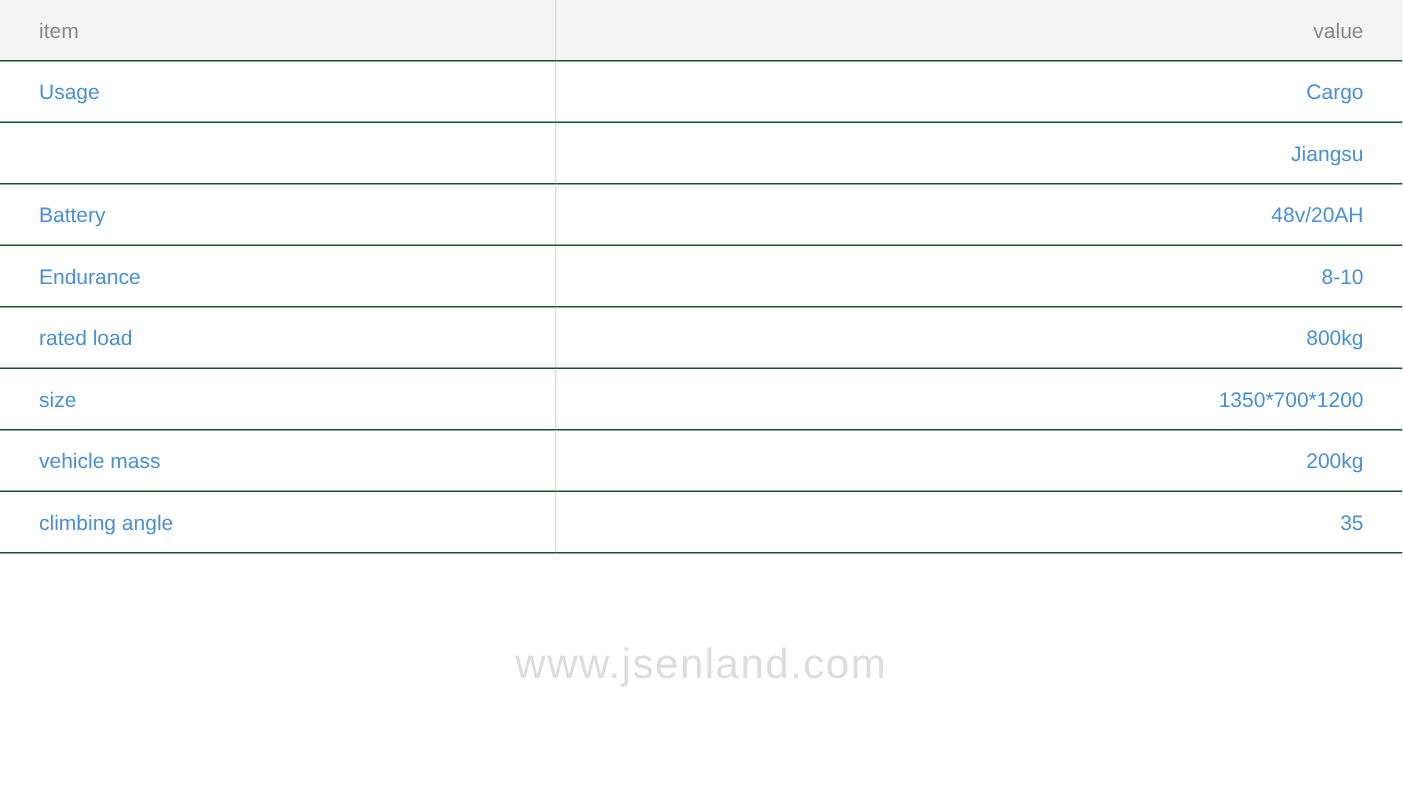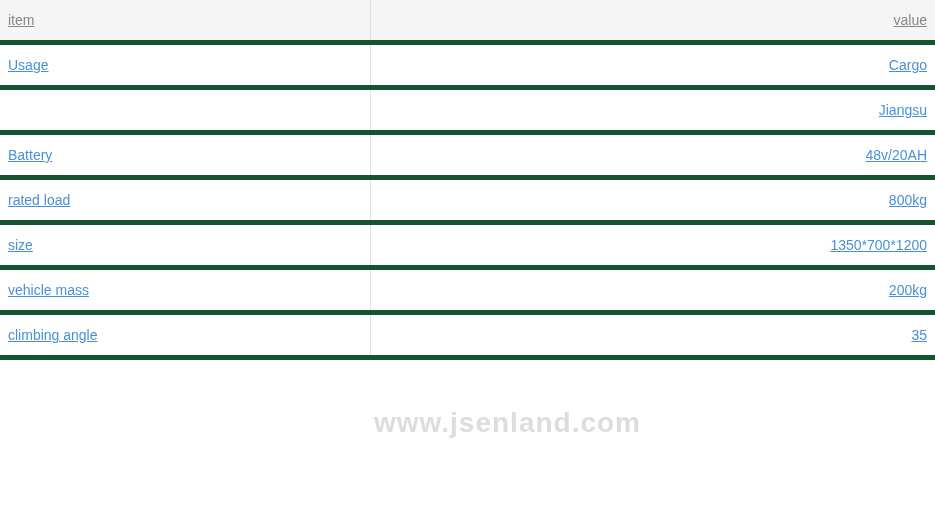--- a/index.html
+++ b/index.html
@@ -25,55 +25,53 @@
 
     .table-container tr {
       border-bottom: 1px solid #ddd;
     }
 
     .table-container tr:first-child {
       background: #f5f5f5;
     }
 
     .table-container td {
-      padding: 12px 8px;
+      padding: 12px 26px;
       vertical-align: middle;
       color: #4a90d9;
-      border-bottom: 5px solid #14532d;
-      text-decoration: underline;
+      border-bottom: 1px solid #14532d;
     }
 
     .table-container tr:first-child td {
       color: #888;
       font-weight: normal;
     }
 
     .col-item {
       width: 370px;
       border-right: 1px solid #e0e0e0;
     }
 
     .col-value {
       width: auto;
       text-align: right;
     }
 
     .watermark {
       position: absolute;
-      bottom: 84px;
+      bottom: 64px;
       left: 50%;
       transform: translateX(-50%);
       font-size: 28px;
       color: rgba(180, 180, 180, 0.45);
       white-space: nowrap;
       pointer-events: none;
-      font-weight: bold;
+      font-weight: normal;
       letter-spacing: 1px;
       z-index: 10;
-      margin-left: 40px;
     }
   </style>
 </head>
 <body>
 
 <table class="table-container">
   <tbody id="table-body">
   <tr>
     <td class="col-item">item</td>
     <td class="col-value">value</td>
@@ -84,20 +82,24 @@
     </tr>
       <tr>
       <td class="col-item"></td>
       <td class="col-value">Jiangsu</td>
     </tr>
       <tr>
       <td class="col-item">Battery</td>
       <td class="col-value">48v/20AH</td>
     </tr>
       <tr>
+      <td class="col-item">Endurance</td>
+      <td class="col-value">8-10</td>
+    </tr>
+      <tr>
       <td class="col-item">rated load</td>
       <td class="col-value">800kg</td>
     </tr>
       <tr>
       <td class="col-item">size</td>
       <td class="col-value">1350*700*1200</td>
     </tr>
       <tr>
       <td class="col-item">vehicle mass</td>
       <td class="col-value">200kg</td>

